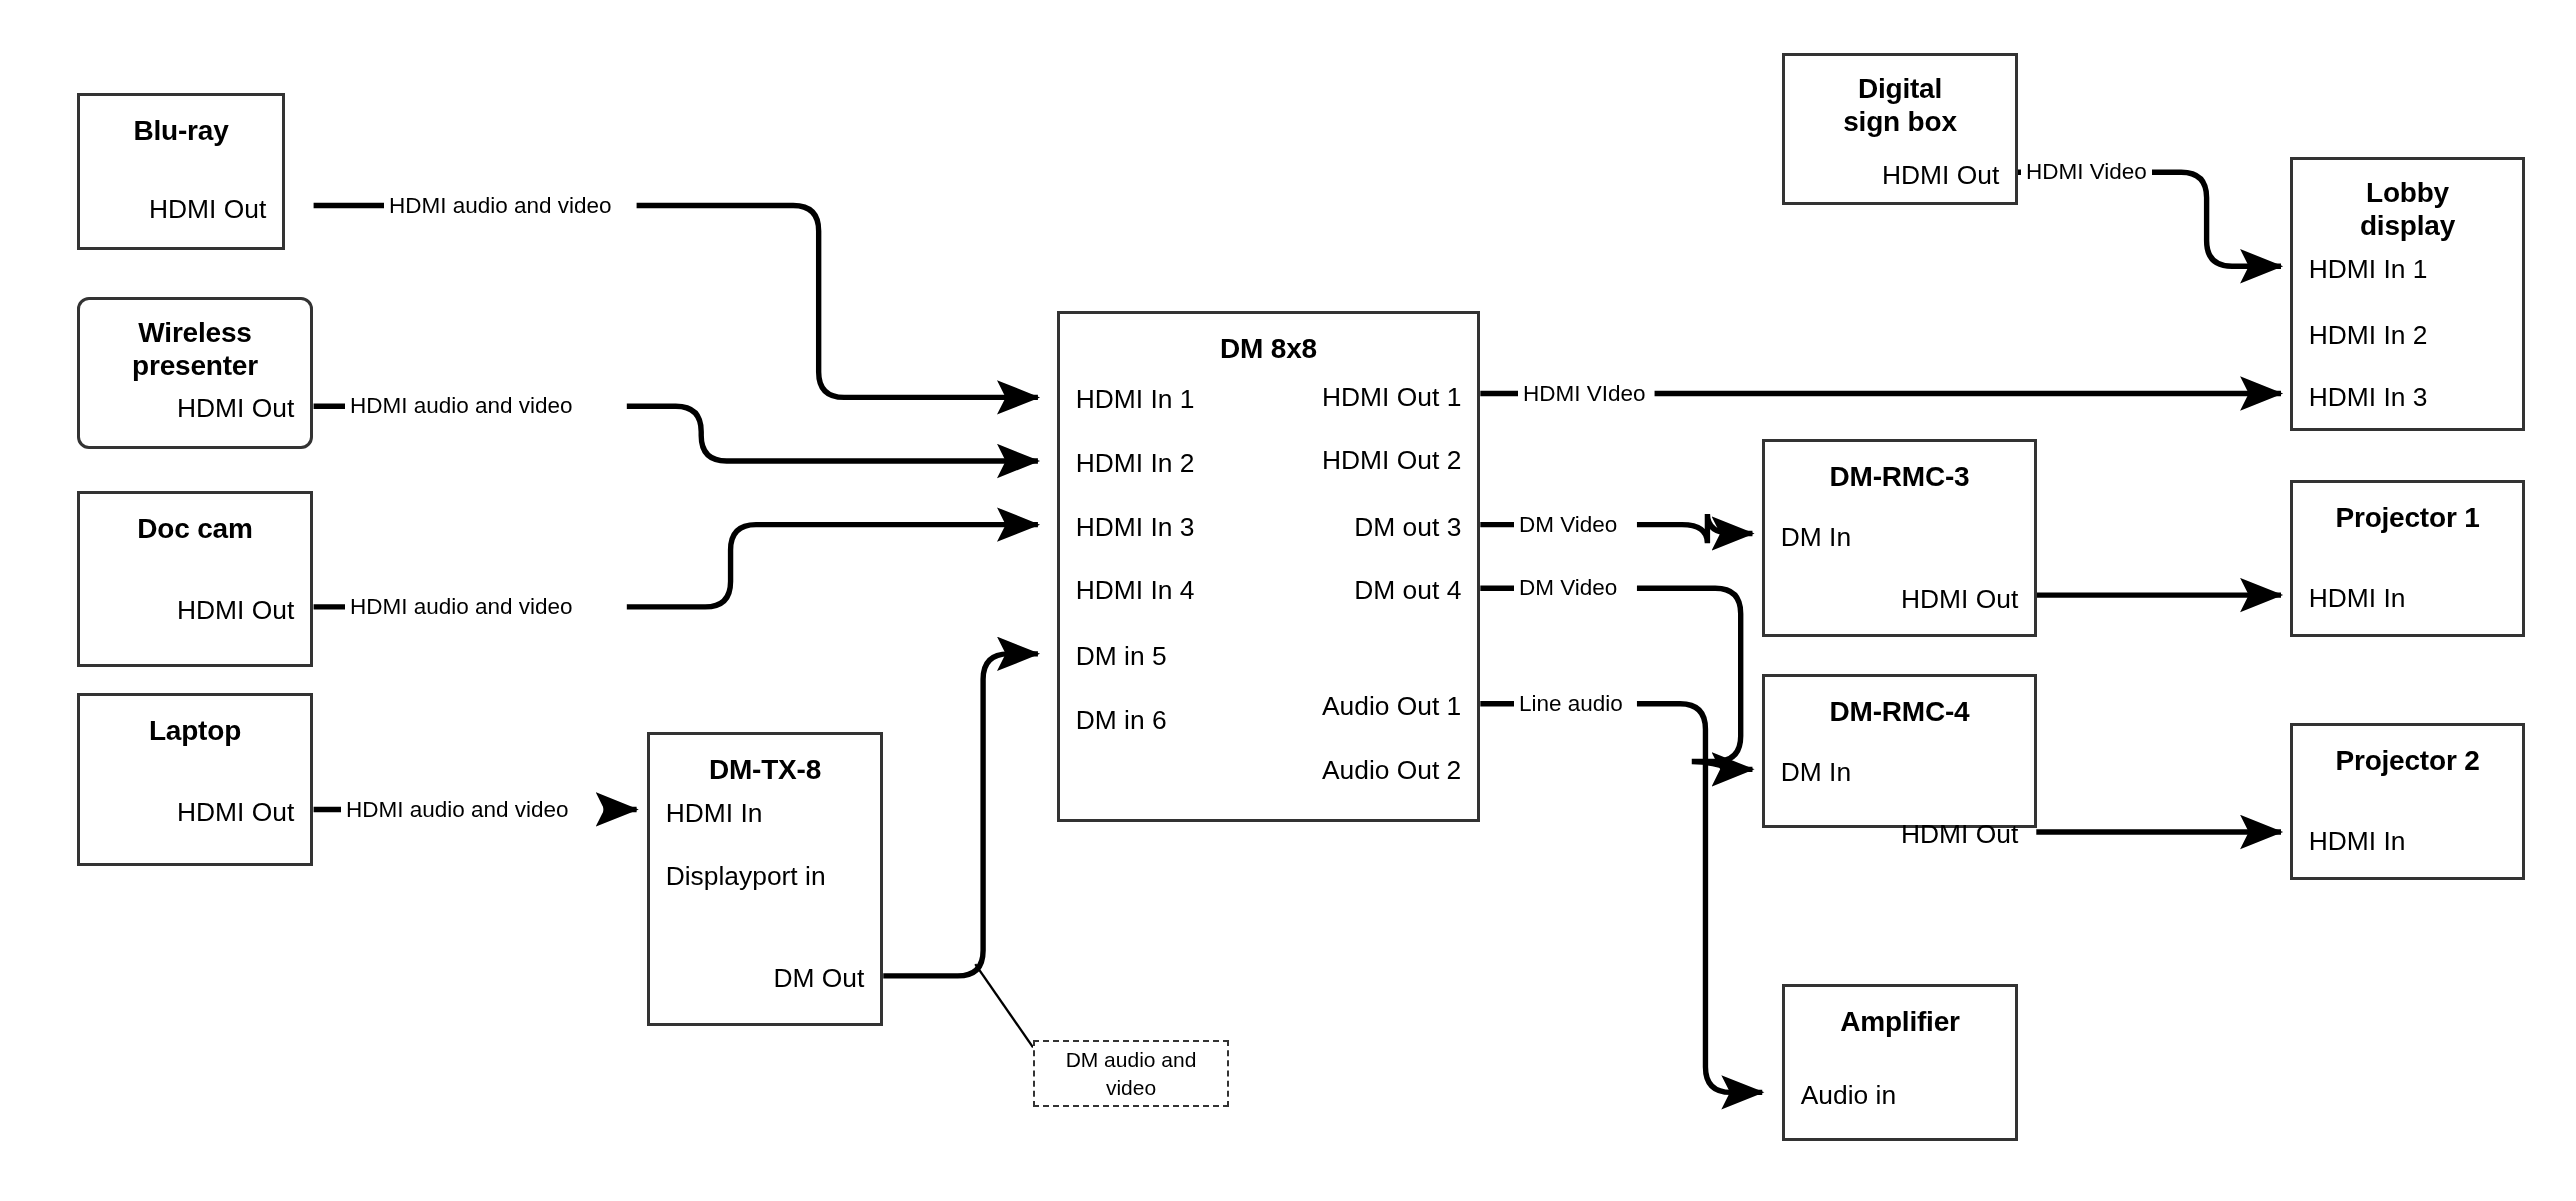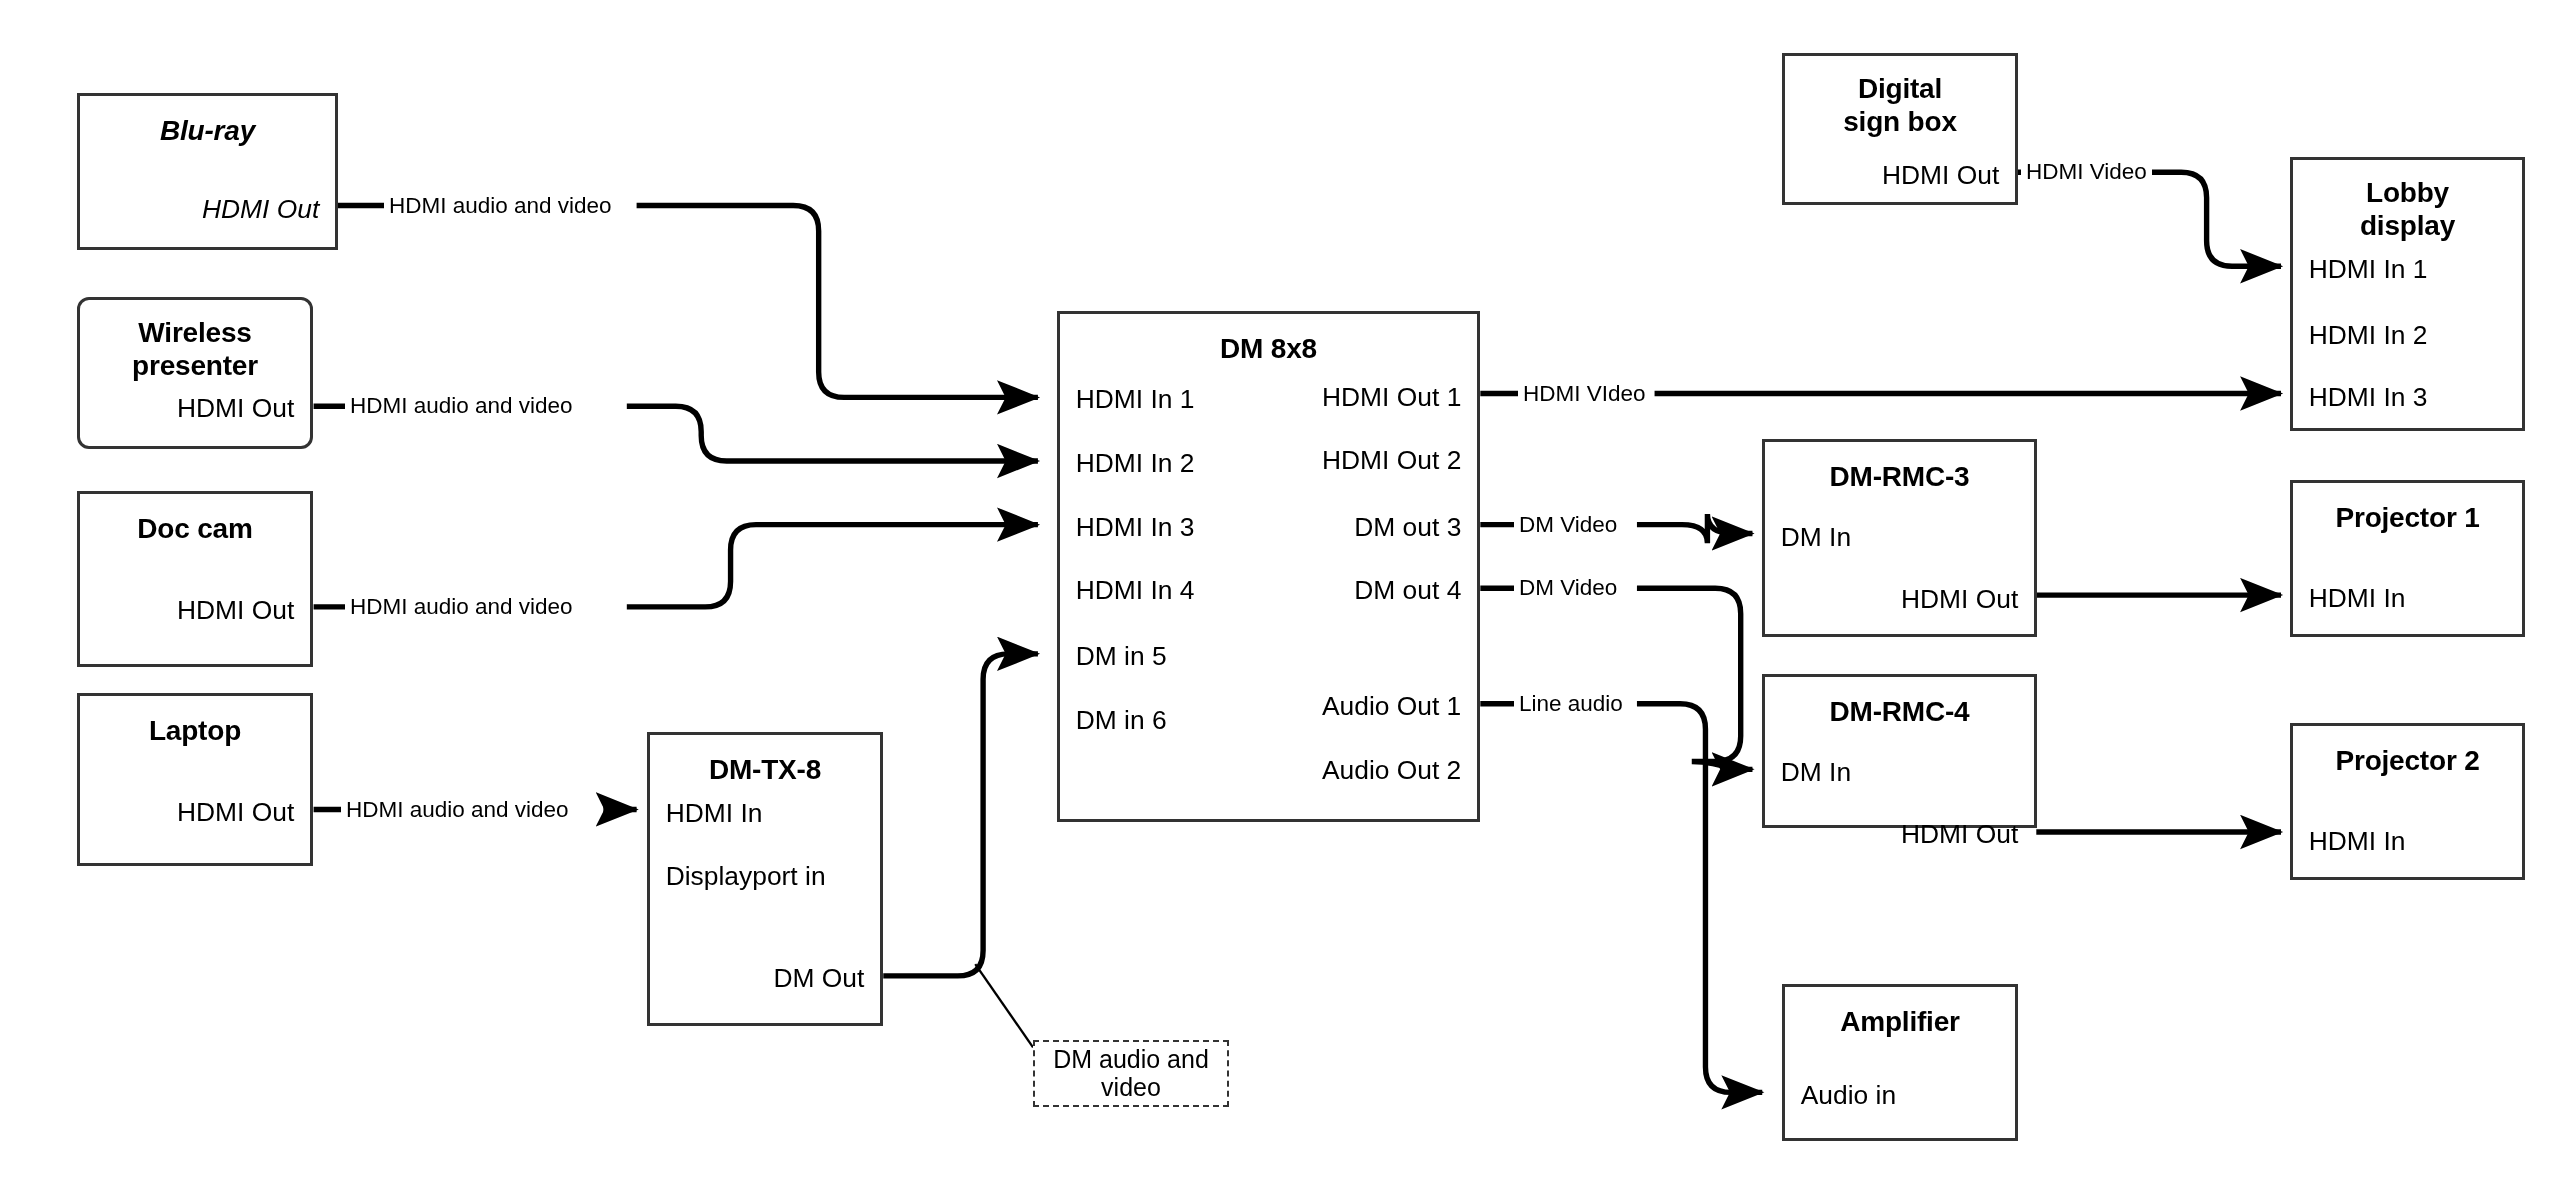--- a/index.html
+++ b/index.html
@@ -64,21 +64,21 @@
     white-space: nowrap;
     background: #ffffff;
     padding: 0 4.9px;
     transform: translateY(-50%);
   }
   .callout {
     position: absolute;
     box-sizing: border-box;
     border: 2px dashed #333333;
     background: #ffffff;
-    font-size: 25px;
+    font-size: 21px;
     line-height: 27.4px;
     text-align: center;
     display: flex;
     align-items: center;
     justify-content: center;
     padding: 3.9px 7.8px;
   }
 </style>
 </head>
 <body>
@@ -115,21 +115,21 @@
       <path d="M 1512 719 L 1552 719 M 1672 719 L 1716 719 Q 1742 719 1742 745 L 1742 1090 Q 1742 1116 1768 1116 L 1800 1116" marker-end="url(#arrow)"></path>
 
       <path d="M 2030 176 L 2070 176 M 2190 176 L 2228 176 Q 2254 176 2254 202 L 2254 246 Q 2254 272 2280 272 L 2330 272" marker-end="url(#arrow)"></path>
 
       <path d="M 2080 608 L 2330 608" marker-end="url(#arrow)"></path>
 
       <path d="M 2080 850 L 2330 850" marker-end="url(#arrow)"></path>
     </g>
   </svg>
 
-  <div class="node" style="left:77px; top:93px; width:261px; height:157px;font-style:italic;">
+  <div class="node" style="left:77px; top:93px; width:208px; height:157px;">
     <div class="node-title" style="top:17.6px;">Blu-ray</div>
     <div class="port right" style="top:99px;">HDMI Out</div>
   </div>
 
   <div class="node" style="left:77px; top:297px; width:236px; height:152px;border-radius:12px;">
     <div class="node-title" style="top:15.7px; padding:0 27.4px;">Wireless presenter</div>
     <div class="port right" style="top:94px;">HDMI Out</div>
   </div>
 
   <div class="node" style="left:77px; top:491px; width:236px; height:176px;">

